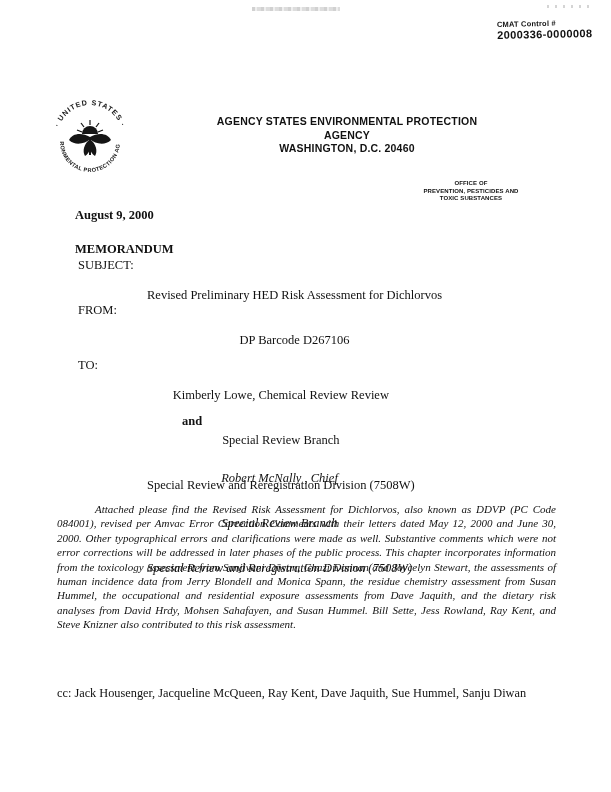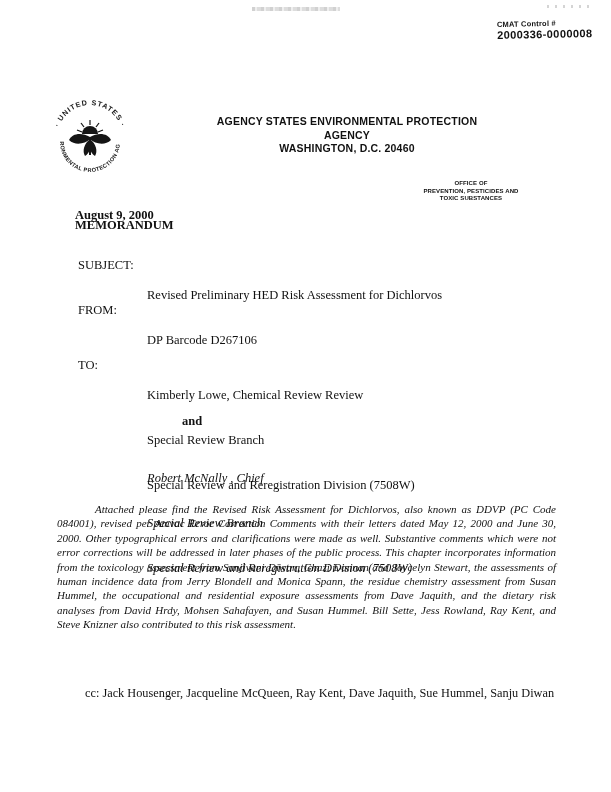--- a/index.html
+++ b/index.html
@@ -41,28 +41,28 @@
   
   .office {
     position:absolute; left:400px; top:180px; width:142px;
     text-align:center; font-weight:bold; font-size:6px; line-height:7.5px;
     letter-spacing:.1px;
   }
 
   .doc { font-size:12.5px; }
   .line { position:absolute; white-space:pre;font-weight:bold; }
 
-  .memo-col { position:absolute; left:147px; line-height:15px; white-space:pre; }
+  .memo-col { position:absolute; left:147px; line-height:15px; white-space:pre;text-align:center; }
   .memo-lbl { position:absolute; left:78px; white-space:pre; }
 
   .body-par {
     position:absolute; left:57px; top:502px; width:499px;
     font-size:11px; line-height:14.4px; text-align:justify; text-indent:38px;font-style:italic;
   }
-  .cc { position:absolute; left:57px; top:686px; font-size:12.3px; white-space:pre;margin-left:28px; }
+  .cc { position:absolute; left:57px; top:686px; font-size:12.3px; white-space:pre; }
 </style>
 </head>
 <body>
 
 <div id="page" class="doc serif">
 
   <div class="smudge"></div>
   <div class="smudge2"></div>
 
   <div class="control sans">
@@ -105,21 +105,21 @@
   </div>
 
   <div class="office sans">
     <div>OFFICE OF</div>
     <div>PREVENTION, PESTICIDES AND</div>
     <div>TOXIC SUBSTANCES</div>
   </div>
 
   <div class="line" style="left:75px; top:208px;">August 9, 2000</div>
 
-  <div class="line" style="left:75px; top:218px;">MEMORANDUM</div>
+  <div class="line" style="left:75px; top:242px;">MEMORANDUM</div>
 
   <div class="memo-lbl" style="top:258px;">SUBJECT:</div>
   <div class="memo-col" style="top:258px;">
     <div>Revised Preliminary HED Risk Assessment for Dichlorvos</div>
     <div>DP Barcode D267106</div>
   </div>
 
   <div class="memo-lbl" style="top:303px;">FROM:</div>
 
   <div class="memo-lbl" style="top:358px;">TO:</div>

